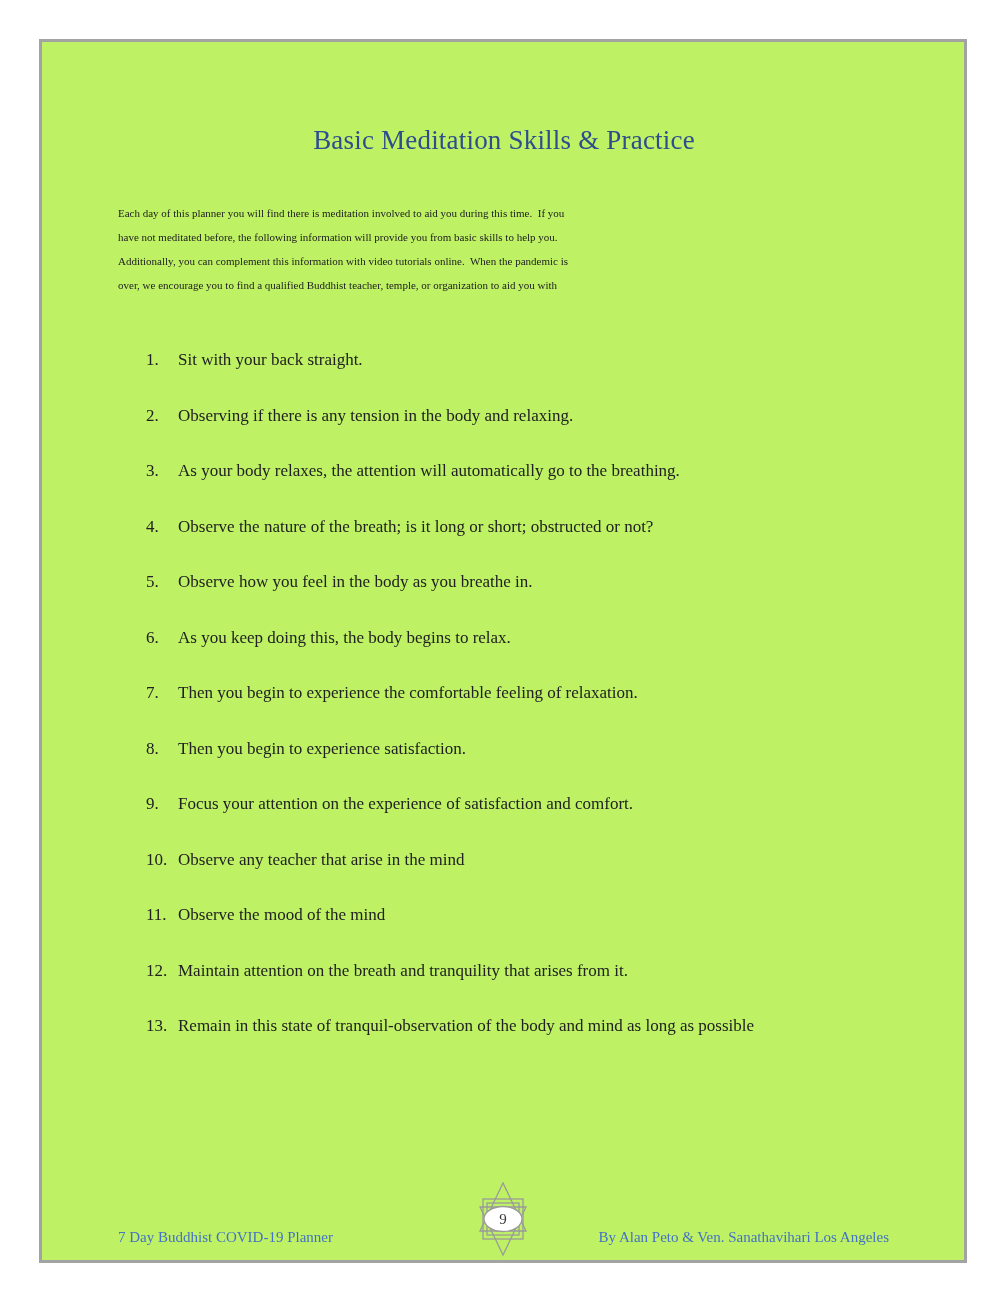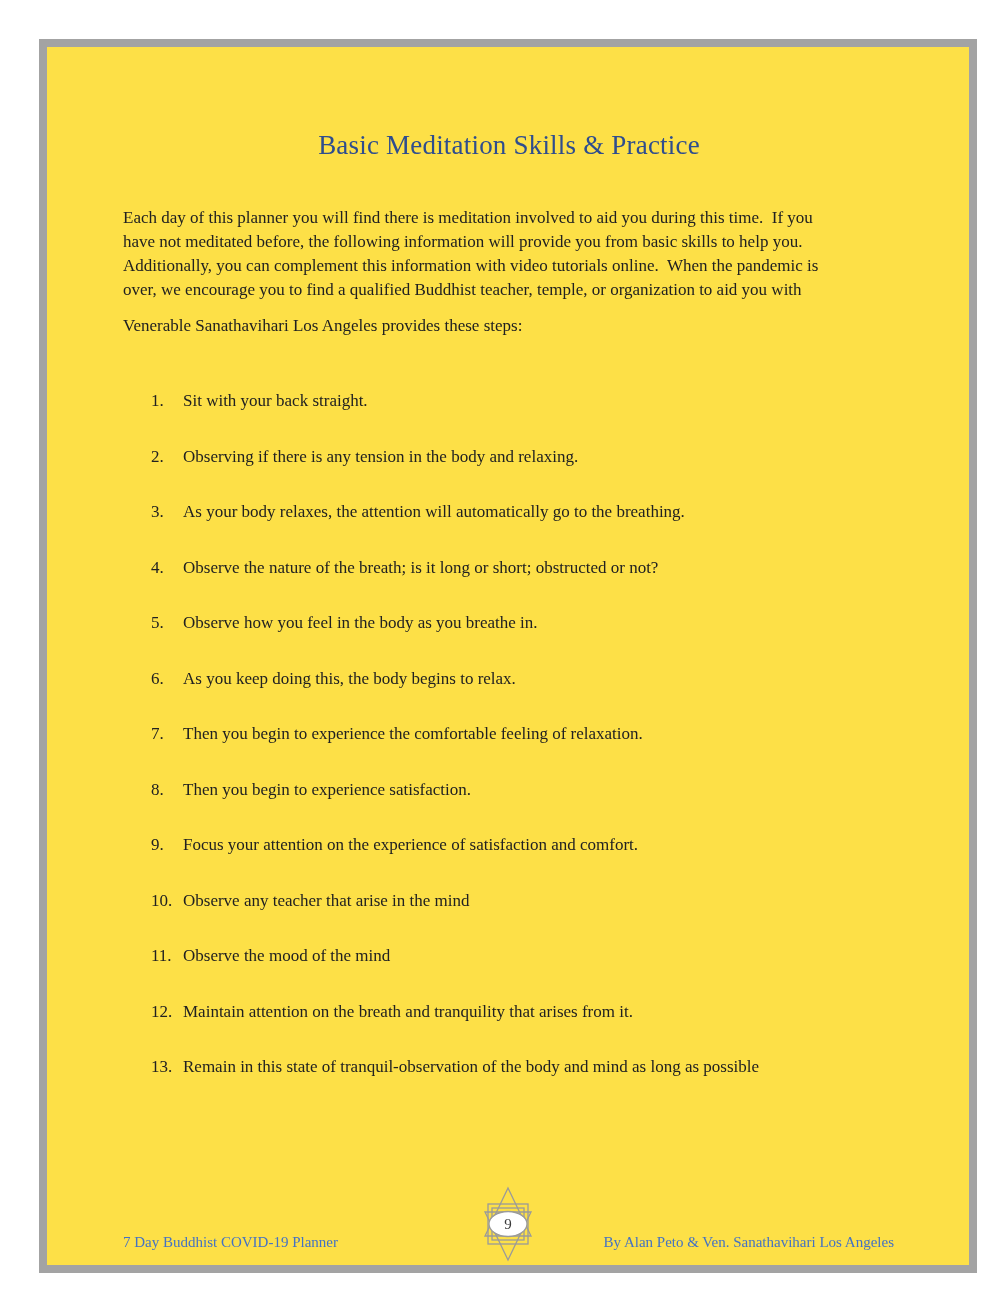--- a/index.html
+++ b/index.html
@@ -14,22 +14,22 @@
     font-family: "Liberation Serif", serif;
     color: #212121;
     overflow: hidden;
   }
   .page-border {
     position: absolute;
     left: 39px;
     top: 39px;
     width: 922px;
     height: 1218px;
-    border: 8px solid #a3a3a3;
-    background: #fde047;
+    border: 3px solid #a3a3a3;
+    background: #bef264;
     box-sizing: content-box;
   }
   .content {
     position: absolute;
     left: 0;
     top: 0;
     width: 100%;
     height: 100%;
     padding: 0 74px 0 76px;
     box-sizing: border-box;
@@ -38,21 +38,21 @@
     margin: 82px 0 0 0;
     text-align: center;
     font-size: 27px;
     line-height: 32px;
     font-weight: 400;
     color: #2E4D8E;
     letter-spacing: 0.2px;
   }
   .intro {
     margin-top: 45px;
-    font-size: 17px;
+    font-size: 11px;
     line-height: 24px;
   }
   .intro-line {
     white-space: pre;
   }
   .steps-intro {
     margin-top: 12px;
     font-size: 17px;
     line-height: 24px;
     white-space: pre;
@@ -127,21 +127,20 @@
 
     <h1 class="doc-title">Basic Meditation Skills &amp; Practice</h1>
 
     <div class="intro">
       <div class="intro-line">Each day of this planner you will find there is meditation involved to aid you during this time.  If you</div>
       <div class="intro-line">have not meditated before, the following information will provide you from basic skills to help you.</div>
       <div class="intro-line">Additionally, you can complement this information with video tutorials online.  When the pandemic is</div>
       <div class="intro-line">over, we encourage you to find a qualified Buddhist teacher, temple, or organization to aid you with</div>
     </div>
 
-    <div class="steps-intro">Venerable Sanathavihari Los Angeles provides these steps:</div>
 
     <div class="steps">
       <div class="step">
         <span class="step-num">1.</span>
         <span class="step-text">Sit with your back straight.</span>
       </div>
       <div class="step">
         <span class="step-num">2.</span>
         <span class="step-text">Observing if there is any tension in the body and relaxing.</span>
       </div>

